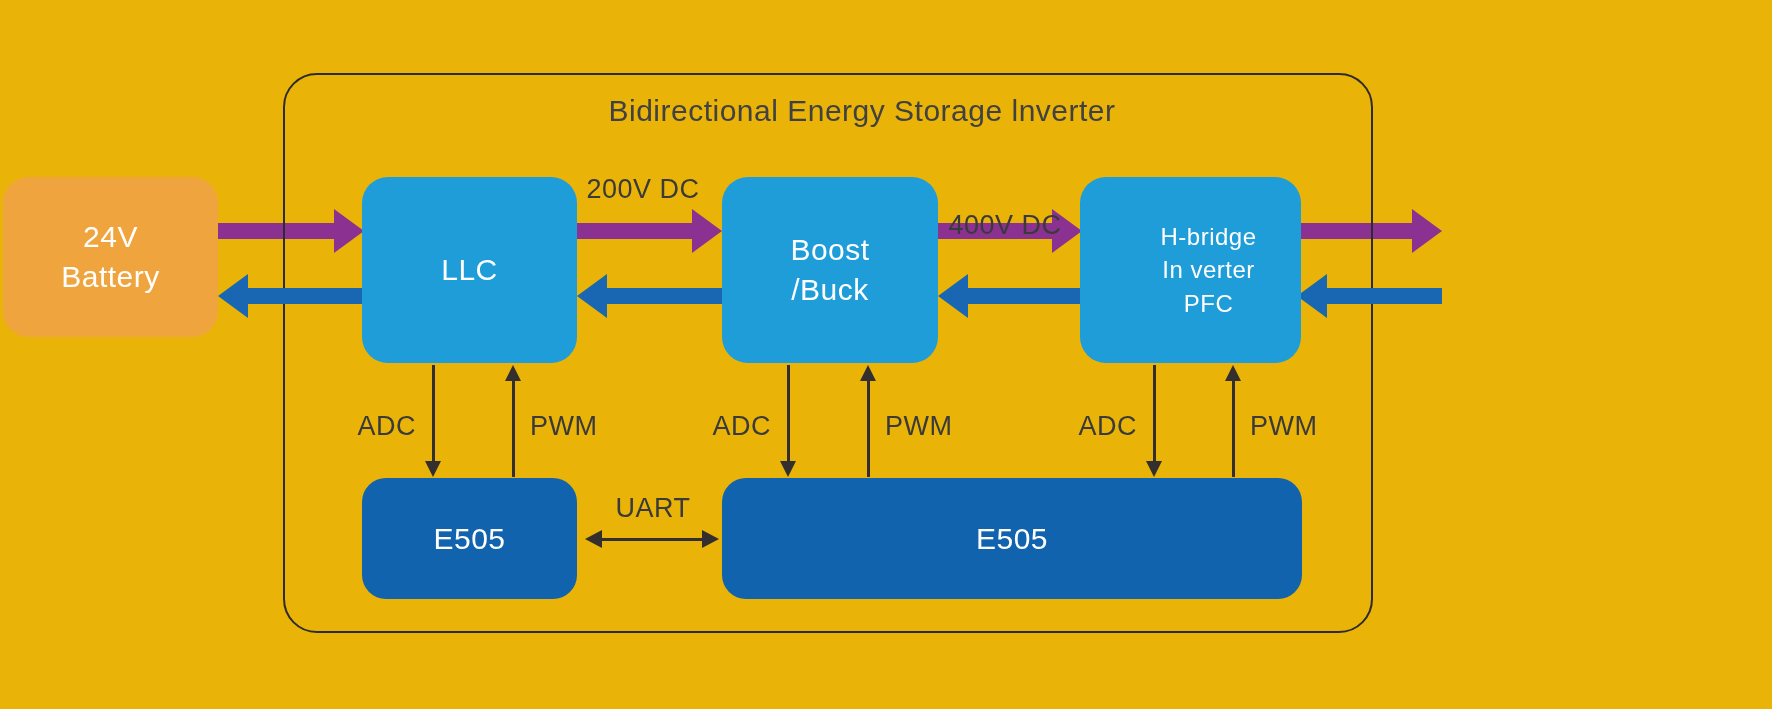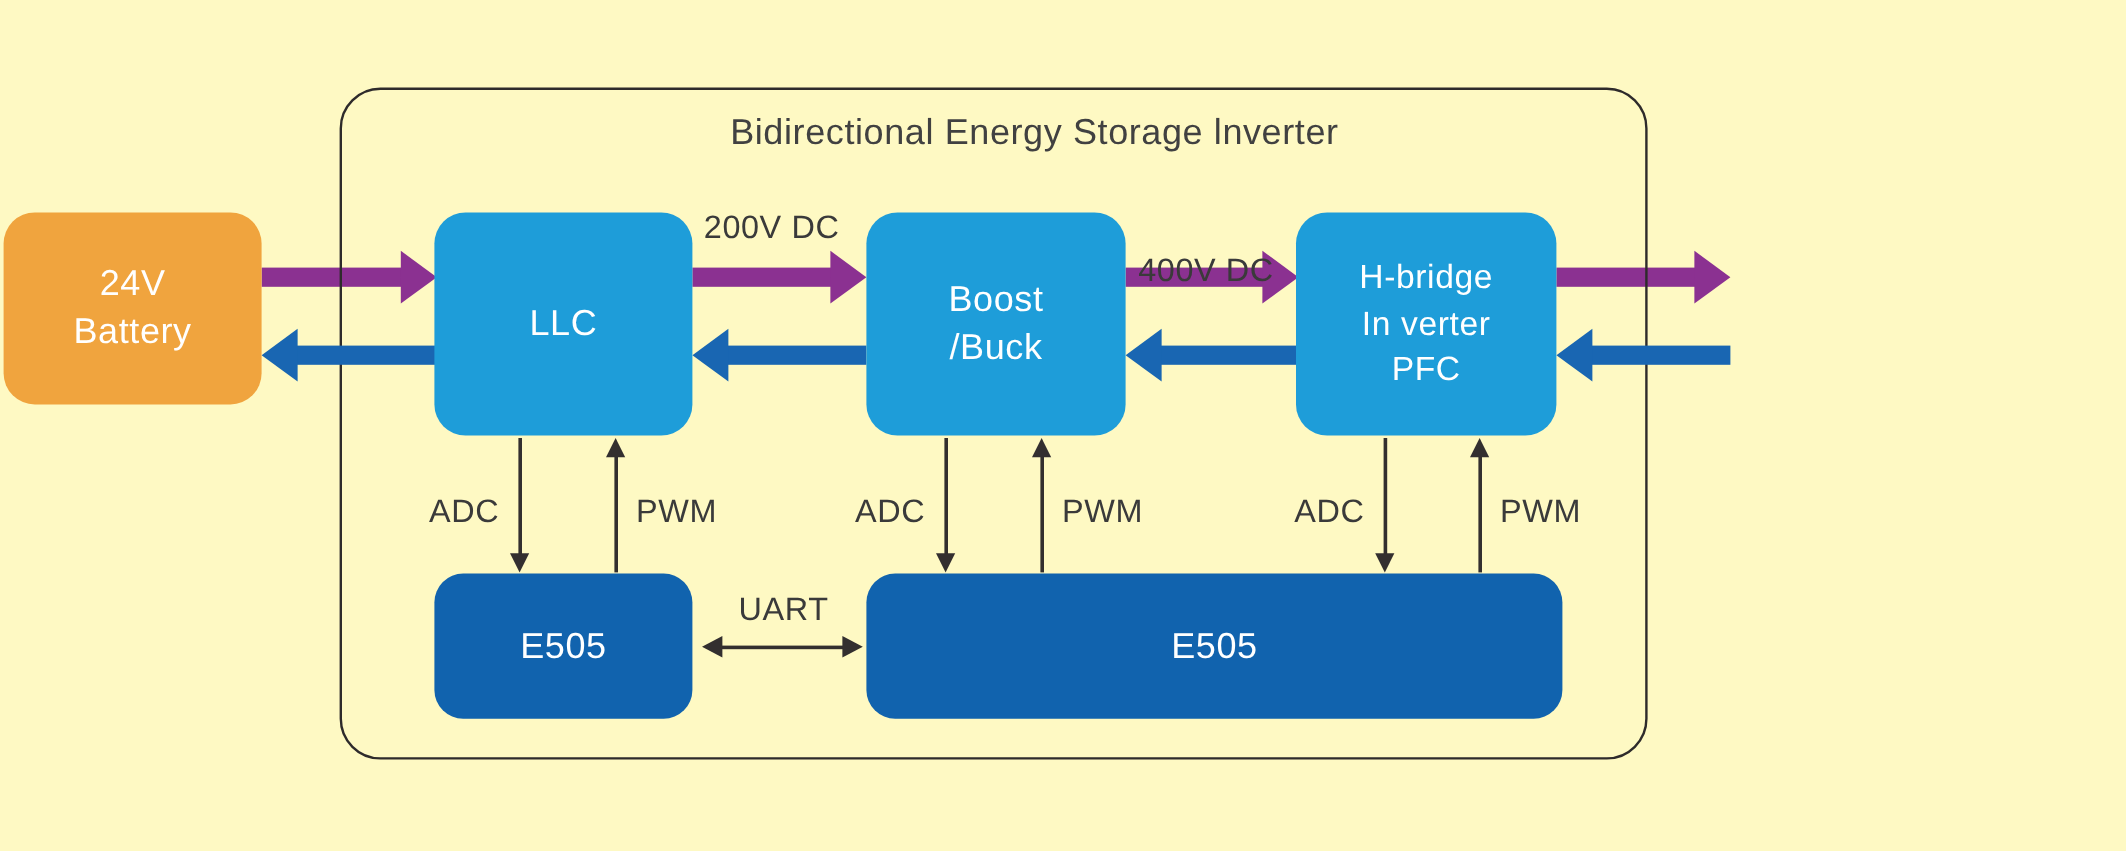--- a/index.html
+++ b/index.html
@@ -1,38 +1,38 @@
 <!DOCTYPE html>
 <html style="--source-orange: #F0A43E; --converter-blue: #1E9DD9; --mcu-blue: #1163AE; --forward-purple: #8B3191; --reverse-blue: #1966B2; --line-dark: #332F2F; --text-dark: #3A3A3A;"><head>
 <meta charset="utf-8">
 <style>
   html,body{margin:0;padding:0;background:#ffffff;}
   body{font-family:"Liberation Sans", sans-serif;}
-  .canvas{position:relative;width:1772px;height:709px;background:#fef9c3;overflow:hidden;}
+  .canvas{position:relative;width:1772px;height:709px;background:#eab308;overflow:hidden;}
 
   
   .outer-box{
     position:absolute;left:283px;top:73px;width:1086px;height:556px;
     border:2px solid #2e2b2b;border-radius:34px;background:transparent;z-index:2;
   }
   .diagram-title{
     position:absolute;left:597px;top:94px;width:530px;text-align:center;
     font-size:30px;font-weight:300;color:#414141;letter-spacing:.5px;z-index:5;
   }
 
   
   .block{
     position:absolute;border-radius:26px;color:#fff;z-index:4;
     display:flex;flex-direction:column;align-items:center;justify-content:center;
     text-align:center;font-size:30px;font-weight:300;line-height:1.33;letter-spacing:.5px;
   }
   .battery{left:3px;top:177px;width:215px;height:160px;background:var(--source-orange);}
   .llc{left:362px;top:177px;width:215px;height:186px;background:var(--converter-blue);}
   .boost{left:722px;top:177px;width:216px;height:186px;background:var(--converter-blue);}
-  .hbridge{left:1080px;top:177px;width:217px;height:186px;background:var(--converter-blue);font-size:28px;line-height:1.38;}
+  .hbridge{left:1080px;top:177px;width:185px;height:186px;background:var(--converter-blue);font-size:24px;line-height:1.38;padding-left:36px;}
   .vac{left:1440px;top:177px;width:217px;height:186px;background:var(--source-orange);}
   .e505a{left:362px;top:478px;width:215px;height:121px;background:var(--mcu-blue);border-radius:24px;}
   .e505b{left:722px;top:478px;width:580px;height:121px;background:var(--mcu-blue);border-radius:24px;}
 
   
   .fat-arrow{position:absolute;height:44px;}
   .fat-arrow .shaft{position:absolute;top:14px;height:16px;}
   .fat-arrow .head{position:absolute;width:0;height:0;top:0;}
   .arrow-right{top:209px;z-index:1;}
   .arrow-right .shaft{left:0;right:26px;background:var(--forward-purple);}

